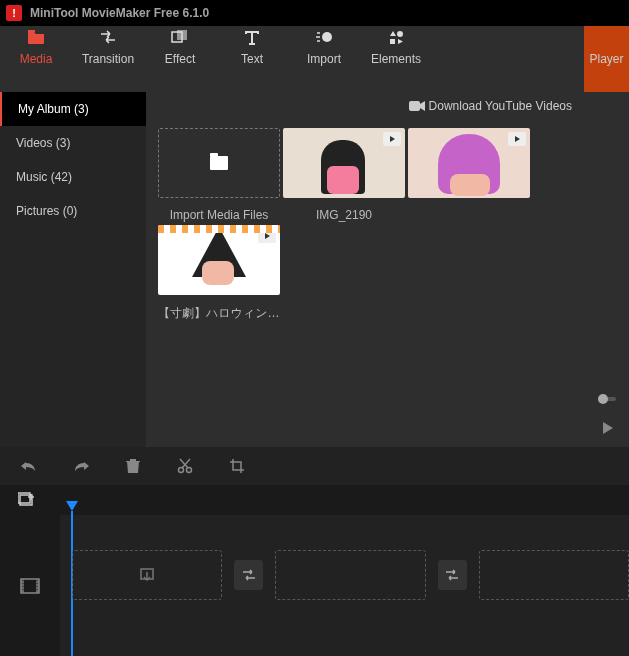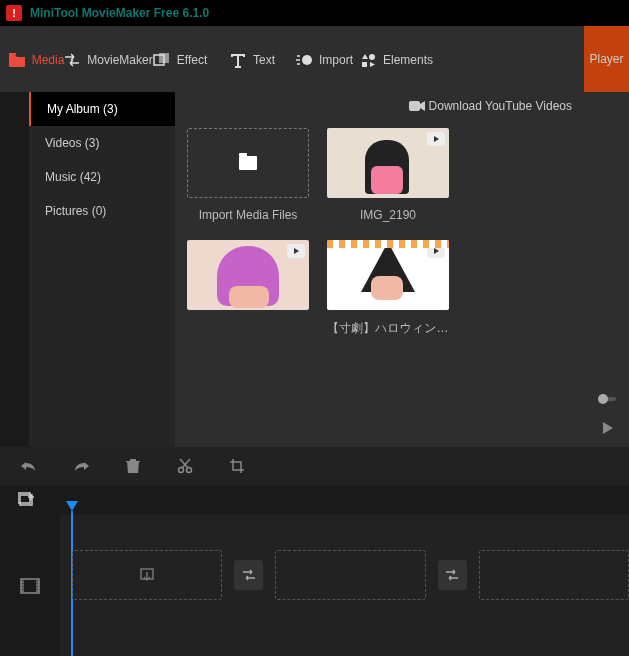--- a/index.html
+++ b/index.html
@@ -23,39 +23,39 @@
     width: 16px; height: 16px;
     background: #d82020;
     border-radius: 2px;
     display: flex;
     align-items: center;
     justify-content: center;
     color: #fff;
     font-weight: bold;
     font-size: 11px;
   }
-  .titlebar .title { color: #0f766e; font-size: 12px; font-weight: bold;}
+  .titlebar .title { color: #a3a3a3; font-size: 12px; font-weight: bold;}
   .toolbar-row {
     display: flex;
     height: 66px;
     background: #2e2e2e;
     gap: 4px;
   }
   .toolbar {
     flex: 1;
     display: flex;
     align-items: stretch;
     background: #2e2e2e;
     border-radius: 2px;
   }
   .tool-tab {
     display: flex;
-    flex-direction: row;
-    align-items: center;
-    justify-content: center;
+    flex-direction: column;
+    align-items: center;
+    justify-content: flex-start;
     width: 72px;
     gap: 6px;
     cursor: pointer;
     border-top: 2px solid transparent;
   }
   .tool-tab span { font-size: 12px; }
   .tool-tab.active { color: #e74c3c; }
   .tool-tab .ticon { width: 18px; height: 18px; display:flex; align-items:center; justify-content:center; color:#ddd;}
   .tool-tab.active .ticon { color:#e74c3c; }
   .player-panel {
@@ -93,21 +93,21 @@
     justify-content: flex-end;
     align-items: center;
     padding: 0 12px;
     gap: 4px;
     font-size: 12px;
   }
   .media-grid {
     padding: 8px 12px;
     display: flex;
     flex-wrap: wrap;
-    gap: 18px;
+    gap: 3px;
   }
   .media-item {
     width: 122px;
     display: flex;
     flex-direction: column;
     align-items: center;
     gap: 10px;
   }
   .thumb {
     width: 122px;
@@ -139,21 +139,21 @@
   .player-side {
     width: 45px;
     background: #2e2e2e;
     display:flex;
     flex-direction:column;
     align-items:center;
     justify-content:flex-end;
     padding-bottom:12px;
     gap:20px;
   }
-  .main-wrap{ display:flex; height:355px;margin-left:29px;}
+  .main-wrap{ display:flex; height:355px;}
   .editbar {
     height: 38px;
     background: #222;
     display: flex;
     align-items: center;
     padding: 0 20px;
     gap: 34px;
   }
   .editbar .ebtn { width:18px;height:18px;display:flex;align-items:center;justify-content:center;color:#888;cursor:pointer;}
   .track-header{
@@ -210,21 +210,21 @@
           </svg>
       </div>
       <span>Media</span>
     </div>
     <div class="tool-tab">
       <div class="ticon">
         <svg width="18" height="16" viewBox="0 0 18 16">
             <path fill="none" stroke="currentColor" stroke-width="1.5" d="M2 5h9M11 5l-3-3M11 5l-3 3M16 11H7M7 11l3-3M7 11l3 3"></path>
           </svg>
       </div>
-      <span>MovieMaker</span>
+      <span>Transition</span>
     </div>
     <div class="tool-tab">
       <div class="ticon">
         <svg width="18" height="16" viewBox="0 0 18 16">
             <rect x="1" y="3" width="10" height="10" fill="none" stroke="currentColor" stroke-width="1.5"></rect>
             <rect x="6" y="1" width="10" height="10" fill="currentColor" opacity="0.6"></rect>
           </svg>
       </div>
       <span>Effect</span>
     </div>

